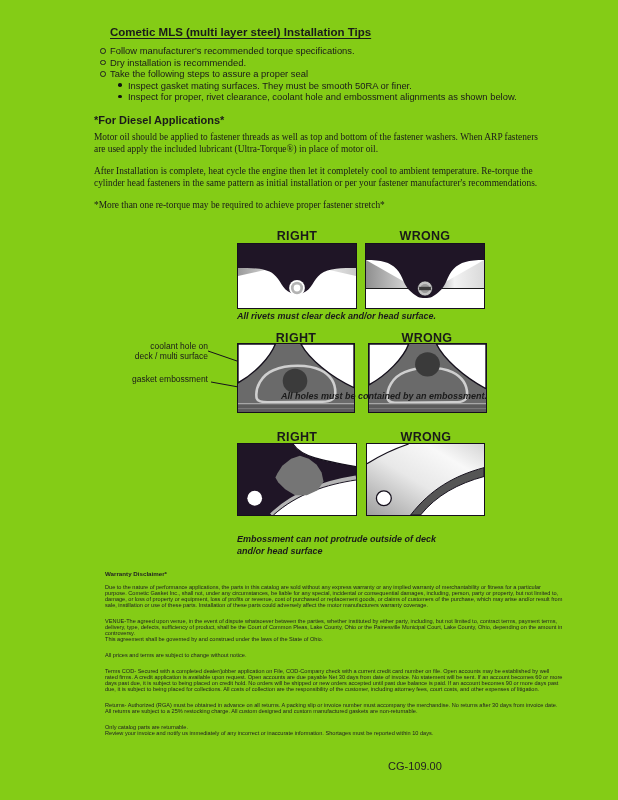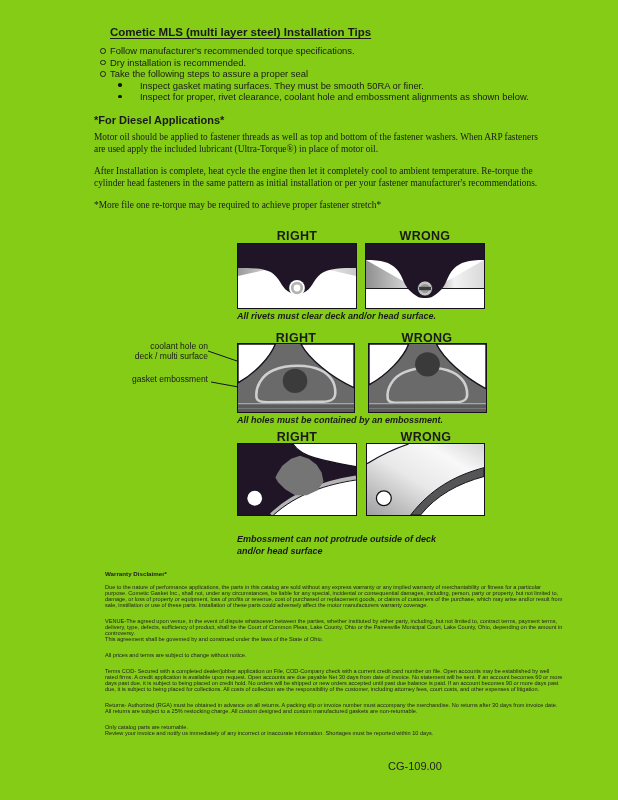--- a/index.html
+++ b/index.html
@@ -11,21 +11,21 @@
   .tips-block{position:absolute;left:100px;top:22px;width:462px;}
   .doc-title{
     margin:0 0 7px 10px;font-size:11.5px;font-weight:bold;
     display:inline-block;text-decoration:underline;text-underline-offset:2px;
   }
   .title-wrap{margin:0;}
   .bullet-line{display:flex;align-items:flex-start;font-size:9.4px;line-height:11.5px;margin:0;}
   .bullet-line .glyph{flex:0 0 10px;display:flex;justify-content:flex-start;padding-top:3.2px;}
   .circ{width:3.6px;height:3.6px;border:0.9px solid #222;border-radius:50%;display:inline-block;}
   .dot{width:3.6px;height:3.6px;background:#111;border-radius:50%;display:inline-block;margin-top:0.6px;}
-  .sub{margin-left:18px;gap:12px;}
+  .sub{margin-left:18px;}
   
   .diesel-block{position:absolute;left:94px;top:114px;width:452px;}
   .diesel-heading{margin:0 0 6px 0;font-size:11px;font-weight:bold;}
   .diesel-block p.body{margin:0 0 11px 0;font-size:9.4px;line-height:11.5px;font-family:Liberation Serif, serif;}
   .diesel-block p.last{margin-bottom:0;}
   
   .panel-title{position:absolute;width:120px;text-align:center;font-size:12.5px;font-weight:bold;letter-spacing:0.3px;}
   .panel{position:absolute;border:1.5px solid #15101c;box-sizing:border-box;background:#fff;}
   .panel svg{display:block;width:100%;height:100%;}
   .caption{position:absolute;font-size:9px;font-weight:bold;line-height:11.5px;font-style:italic;}
@@ -76,21 +76,21 @@
           <span class="dot"></span>
         </span>
       <span>Inspect for proper, rivet clearance, coolant hole and embossment alignments as shown below.</span>
     </div>
   </div>
 
   <div class="diesel-block">
     <h2 class="diesel-heading">*For Diesel Applications*</h2>
     <p class="body">Motor oil should be applied to fastener threads as well as top and bottom of the fastener washers. When ARP fasteners are used apply the included lubricant (Ultra-Torque®) in place of motor oil.</p>
     <p class="body">After Installation is complete, heat cycle the engine then let it completely cool to ambient temperature. Re-torque the cylinder head fasteners in the same pattern as initial installation or per your fastener manufacturer's recommendations.</p>
-    <p class="body last">*More file one re-torque may be required to achieve proper fastener stretch*</p>
+    <p class="body last">*More than one re-torque may be required to achieve proper fastener stretch*</p>
   </div>
 
   <div class="panel-title" style="left:237px;top:229px;">RIGHT</div>
   <div class="panel-title" style="left:365px;top:229px;">WRONG</div>
 
   <div class="panel" style="left:237px;top:243px;width:120px;height:66px;">
     <svg viewBox="0 0 120 64" preserveAspectRatio="none">
       <defs>
         <linearGradient id="g1a" x1="0" y1="0" x2="1" y2="0">
           <stop offset="0" stop-color="#9a9a9a"></stop>
@@ -170,21 +170,21 @@
       <path d="M0,0 H40 C35,14 18,32 0,42 Z" fill="#ffffff" stroke="#15101c" stroke-width="1.4"></path>
       <path d="M118,0 H68 C75,15 96,34 118,46 Z" fill="#ffffff" stroke="#15101c" stroke-width="1.4"></path>
       <path d="M19,57 C17,46 24,34 36,29 C50,23 72,23 84,29 C94,34 99,42 99,52 C99,58 95,60 86,60 L30,60.5 C23,60.5 20,60 19,57 Z" fill="none" stroke="#cfcfcf" stroke-width="2.6"></path>
       <circle cx="59" cy="21" r="12.5" fill="#3a3a3a"></circle>
       <line x1="0" y1="61.5" x2="118" y2="61.5" stroke="#a6a6a6" stroke-width="1.3"></line>
       <rect x="0" y="62.5" width="118" height="7.5" fill="#5b5b5b"></rect>
       <line x1="0" y1="66.5" x2="118" y2="66.5" stroke="#7c7c7c" stroke-width="1"></line>
     </svg>
   </div>
 
-  <div class="caption" style="left:237px;top:415px;width:250px;text-align:left;">All holes must be contained by an embossment.</div>
+  <div class="caption" style="left:237px;top:391px;width:250px;text-align:right;">All holes must be contained by an embossment.</div>
 
   <div class="panel-title" style="left:237px;top:430px;">RIGHT</div>
   <div class="panel-title" style="left:366px;top:430px;">WRONG</div>
 
   <div class="panel" style="left:237px;top:443px;width:120px;height:73px;">
     <svg viewBox="0 0 120 72" preserveAspectRatio="none">
       <rect x="0" y="0" width="120" height="72" fill="#ffffff"></rect>
       <path d="M0,0 H56 C64,13 86,17 120,23 V35 C90,40 60,49 36,72 H0 Z" fill="#1f1526"></path>
       <path d="M34,72 C58,49 88,39 120,34" fill="none" stroke="#b5b5b5" stroke-width="4"></path>
       <path d="M36,72 C60,50.5 90,41 120,36.5" fill="none" stroke="#15101c" stroke-width="1"></path>

